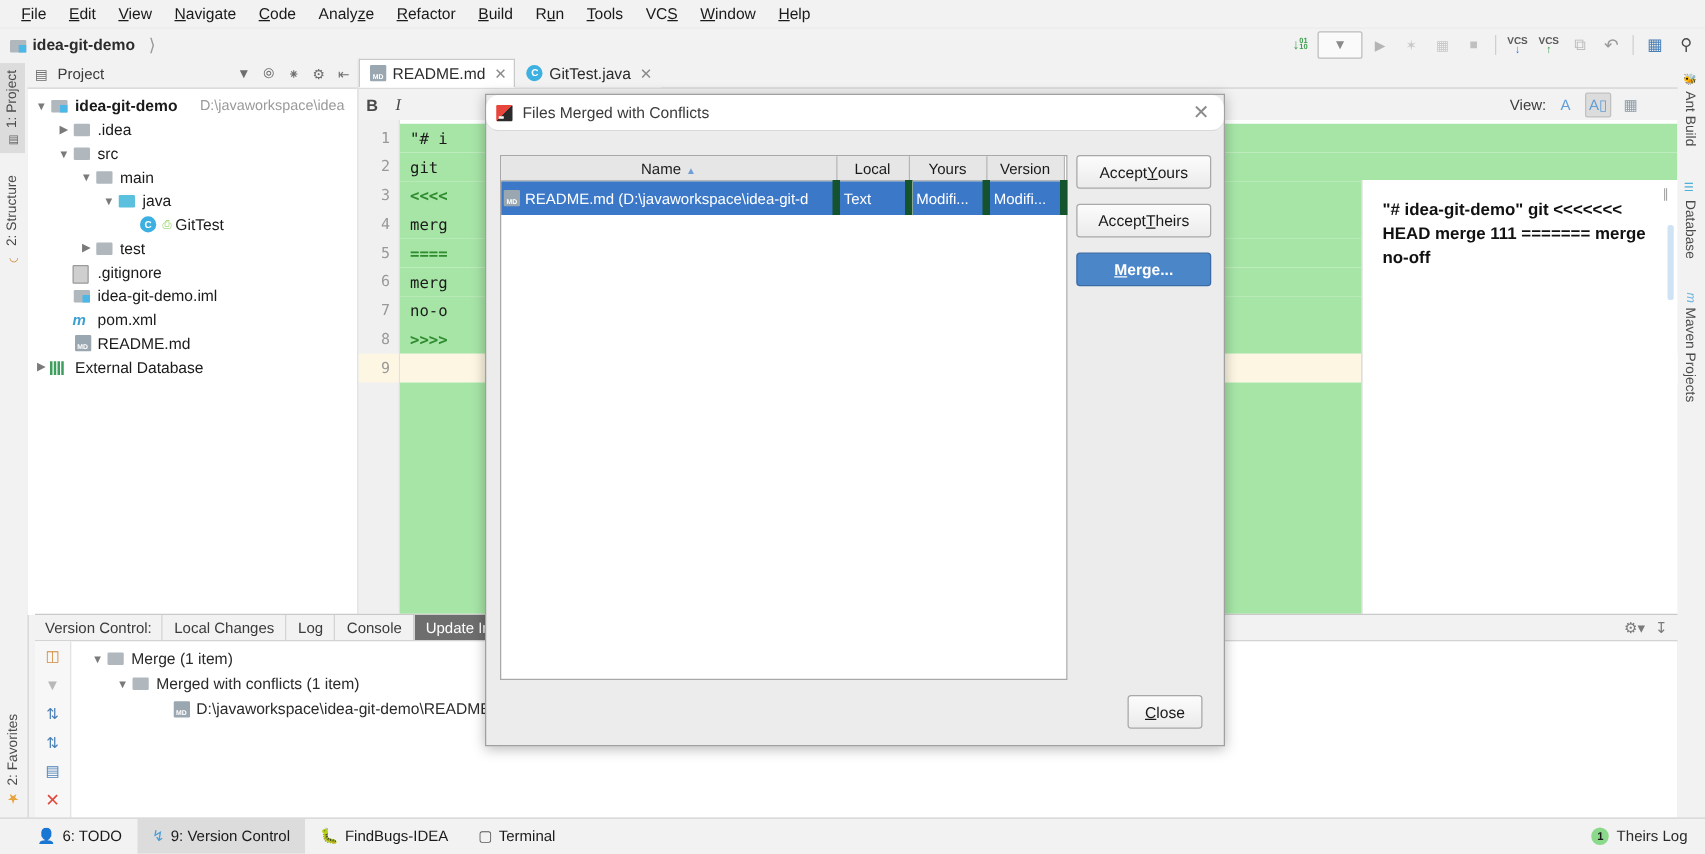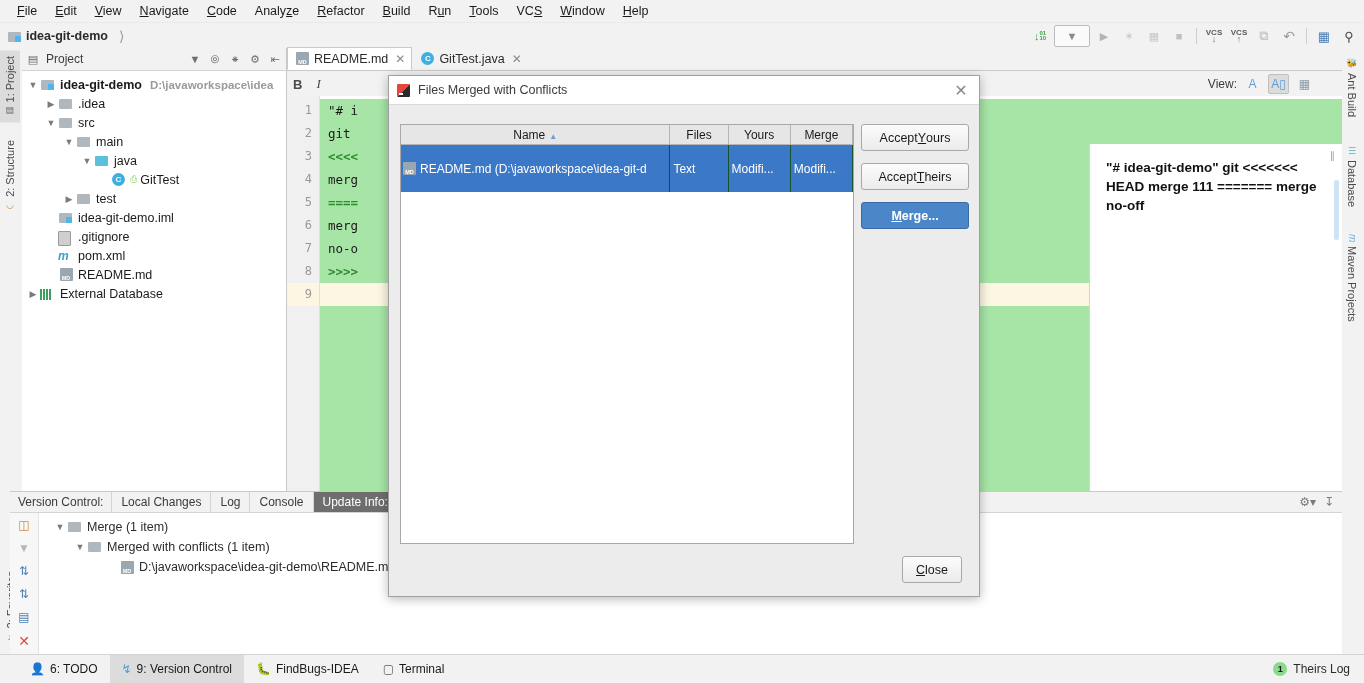--- a/index.html
+++ b/index.html
@@ -66,21 +66,21 @@
   .md-badge{width:13px;height:13px;background:#9aa7b0;border-radius:1px;position:relative;
     display:flex;align-items:flex-end;justify-content:center;}
   .md-badge span{font-size:5.5px;color:#fff;font-weight:bold;line-height:6px;}
   .cls-badge{width:13px;height:13px;border-radius:50%;background:#3cb0e0;color:#fff;font-size:8px;
     display:flex;align-items:center;justify-content:center;font-weight:bold;}
   .txt-ico{width:11px;height:13px;background:#cfcfcf;border:1px solid #9a9a9a;border-radius:1px;}
   .m-ico{color:#3c9fd4;font-style:italic;font-weight:bold;font-size:12px;}
   .lib-ico{display:flex;gap:1px;}
   .lib-ico i{width:2px;height:11px;background:#3e9e5e;display:block;}
   .bold{font-weight:bold;}
-  .dim{color:#9a9a9a;font-weight:bold;margin-left:8px;font-size:11.5px;}
+  .dim{color:#9a9a9a;font-weight:normal;margin-left:18px;font-size:11.5px;}
   .lock{color:#7ac943;font-size:9px;margin-right:3px;}
 
   
   .editor{position:absolute;left:287px;top:0;right:22px;bottom:163px;background:#fff;}
   .tabbar{height:22px;background:#f2f2f2;display:flex;align-items:flex-end;border-bottom:1px solid #c9c9c9;}
   .etab{height:21px;display:flex;align-items:center;gap:5px;padding:0 6px 0 8px;font-size:12.5px;
         background:#f2f2f2;border:1px solid transparent;cursor:default;}
   .etab.active{background:#fff;border:1px solid #c9c9c9;border-bottom-color:#fff;}
   .etab .x{color:#8a8a8a;font-size:12px;margin-left:2px;}
   .edtoolbar{height:26px;background:#f2f2f2;border-bottom:1px solid #d4d4d4;display:flex;
@@ -109,21 +109,21 @@
   .preview{position:absolute;right:0;top:48px;width:253px;bottom:0;background:#fff;
            border-left:1px solid #d4d4d4;padding:14px 16px;box-sizing:border-box;}
   .preview h1{font-size:13.5px;margin:0 0 4px 0;font-weight:bold;line-height:19px;color:#111;}
   .dividers{display:flex;gap:12px;align-items:center;margin-top:18px;}
   .dividers i{width:2px;height:19px;background:#2b2b2b;display:block;}
   .dividers span{color:#555;font-size:12.5px;margin-left:6px;}
   .prev-scroll{position:absolute;right:3px;top:36px;width:5px;height:60px;background:#cfe3f5;border-radius:2px;}
   .pausebar{position:absolute;right:6px;top:6px;color:#9a9a9a;font-size:10px;letter-spacing:1px;}
 
   
-  .vcspanel{position:absolute;left:10px;right:22px;bottom:0;height:163px;background:#fff;
+  .vcspanel{position:absolute;left:28px;right:22px;bottom:0;height:163px;background:#fff;
             border-top:1px solid #c9c9c9;}
   .vcstabs{height:20px;background:#f2f2f2;display:flex;align-items:center;font-size:12px;
            border-bottom:1px solid #d4d4d4;}
   .vcstabs .lbl{padding:0 8px;color:#3b3b3b;}
   .vcstabs .vt{padding:0 9px;height:20px;line-height:20px;border-left:1px solid #d4d4d4;color:#3b3b3b;cursor:default;}
   .vcstabs .vt.sel{background:#6e6e6e;color:#fff;}
   .vcs-right{margin-left:auto;display:flex;align-items:center;gap:8px;padding-right:8px;color:#7a7a7a;}
   .vcsbody{position:absolute;left:0;top:21px;right:0;bottom:0;display:flex;}
   .vcs-icons{width:28px;background:#f7f7f7;border-right:1px solid #e2e2e2;padding-top:5px;
              display:flex;flex-direction:column;align-items:center;gap:9px;}
@@ -138,35 +138,35 @@
   .sbtn.sel{background:#dcdcdc;}
   .status .right{margin-left:auto;display:flex;align-items:center;gap:6px;padding-right:14px;}
   .evt-badge{width:14px;height:14px;border-radius:50%;background:#8bd98b;color:#1a1a1a;font-size:9px;
              display:flex;align-items:center;justify-content:center;font-weight:bold;}
 
   
   .overlay{position:absolute;left:0;top:0;right:0;bottom:0;}
   .dialog{position:absolute;left:388px;top:75px;width:590px;height:520px;background:#ececec;
           border:1px solid #a0a0a0;box-shadow:0 2px 10px rgba(0,0,0,.28);}
   .dtitle{height:28px;background:#fff;border-bottom:1px solid #d9d9d9;display:flex;align-items:center;
-          padding:0 8px;gap:8px;}
+          padding:0 8px;gap:8px;border-radius:10px;}
   .dtitle .t{font-size:12.5px;color:#3b3b3b;flex:1;}
   .jb-ico{width:13px;height:13px;background:linear-gradient(135deg,#e8453c 0 50%,#2b2b2b 50% 100%);
           border-radius:1px;position:relative;}
   .jb-ico:after{content:"";position:absolute;left:2px;bottom:2px;width:4px;height:2px;background:#fff;}
   .dclose{color:#8a8a8a;font-size:16px;width:20px;text-align:center;cursor:default;}
   .dbody{position:absolute;left:0;top:28px;right:0;bottom:0;}
 
   .tablewrap{position:absolute;left:11px;top:20px;width:452px;height:418px;background:#fff;
              border:1px solid #a8a8a8;}
   table.ftab{width:100%;border-collapse:collapse;table-layout:fixed;}
   table.ftab th{background:#e6e6e6;border:1px solid #b5b5b5;border-top:none;border-left:none;
     font-size:12px;font-weight:normal;color:#1a1a1a;height:19px;padding:0 4px;}
-  table.ftab td{font-size:12px;height:19px;padding:14px 3px;white-space:nowrap;overflow:hidden;
-    border-right:1px solid #14532d;}
+  table.ftab td{font-size:12px;height:19px;padding:4px 3px;white-space:nowrap;overflow:hidden;
+    border-right:6px solid #14532d;}
   tr.selrow td{background:#3c78c8;color:#fff;}
   tr.selrow td.namecell{padding-left:2px;}
   .cellflex{display:flex;align-items:center;gap:4px;}
   .sortarrow{color:#6f9ed6;font-size:8px;margin-left:4px;}
 
   .dbtns{position:absolute;left:472px;top:20px;width:108px;display:flex;flex-direction:column;gap:12px;}
   .btn{height:25px;border:1px solid #a8a8a8;border-radius:3px;background:linear-gradient(#fcfcfc,#ebebeb);
        font-size:12.5px;color:#1a1a1a;display:flex;align-items:center;justify-content:center;cursor:default;}
   .btn u{text-decoration:underline;}
   .btn.primary{background:#4a86c8;border-color:#3a6ba5;color:#fff;font-weight:bold;}
@@ -304,29 +304,29 @@
         </div>
 
 
         <div class="trow" style="padding-left:40px;">
           <span class="arrow">▶</span>
           <span class="ico folder"></span>
           <span>test</span>
         </div>
 
         <div class="trow" style="padding-left:36px;">
-          <span class="ico folder src"></span>
-          <span>idea-git-demo.iml</span>
-        </div>
-
-        <div class="trow" style="padding-left:36px;">
           <span class="ico">
               <span class="txt-ico" style="display:block;margin-top:1px;"></span>
             </span>
           <span>.gitignore</span>
+        </div>
+
+        <div class="trow" style="padding-left:36px;">
+          <span class="ico folder src"></span>
+          <span>idea-git-demo.iml</span>
         </div>
 
         <div class="trow" style="padding-left:36px;">
           <span class="ico m-ico" style="display:flex;align-items:center;">m</span>
           <span>pom.xml</span>
         </div>
 
         <div class="trow" style="padding-left:36px;">
           <span class="ico mdf">
               <span class="md-badge">
@@ -495,23 +495,23 @@
                 <col style="width:268px">
                 <col style="width:58px">
                 <col style="width:62px">
                 <col style="width:62px">
               </colgroup>
             <thead>
               <tr>
                 <th>
                   <span>Name</span><span class="sortarrow">▲</span>
                 </th>
-                <th>Files</th>
+                <th>Local</th>
                 <th>Yours</th>
-                <th>Merge</th>
+                <th>Version</th>
               </tr>
             </thead>
             <tbody>
               <tr class="selrow">
                 <td class="namecell">
                   <span class="cellflex">
                     <span class="md-badge">
                         <span>MD</span>
                       </span>
                     <span>README.md (D:\javaworkspace\idea-git-d</span>

